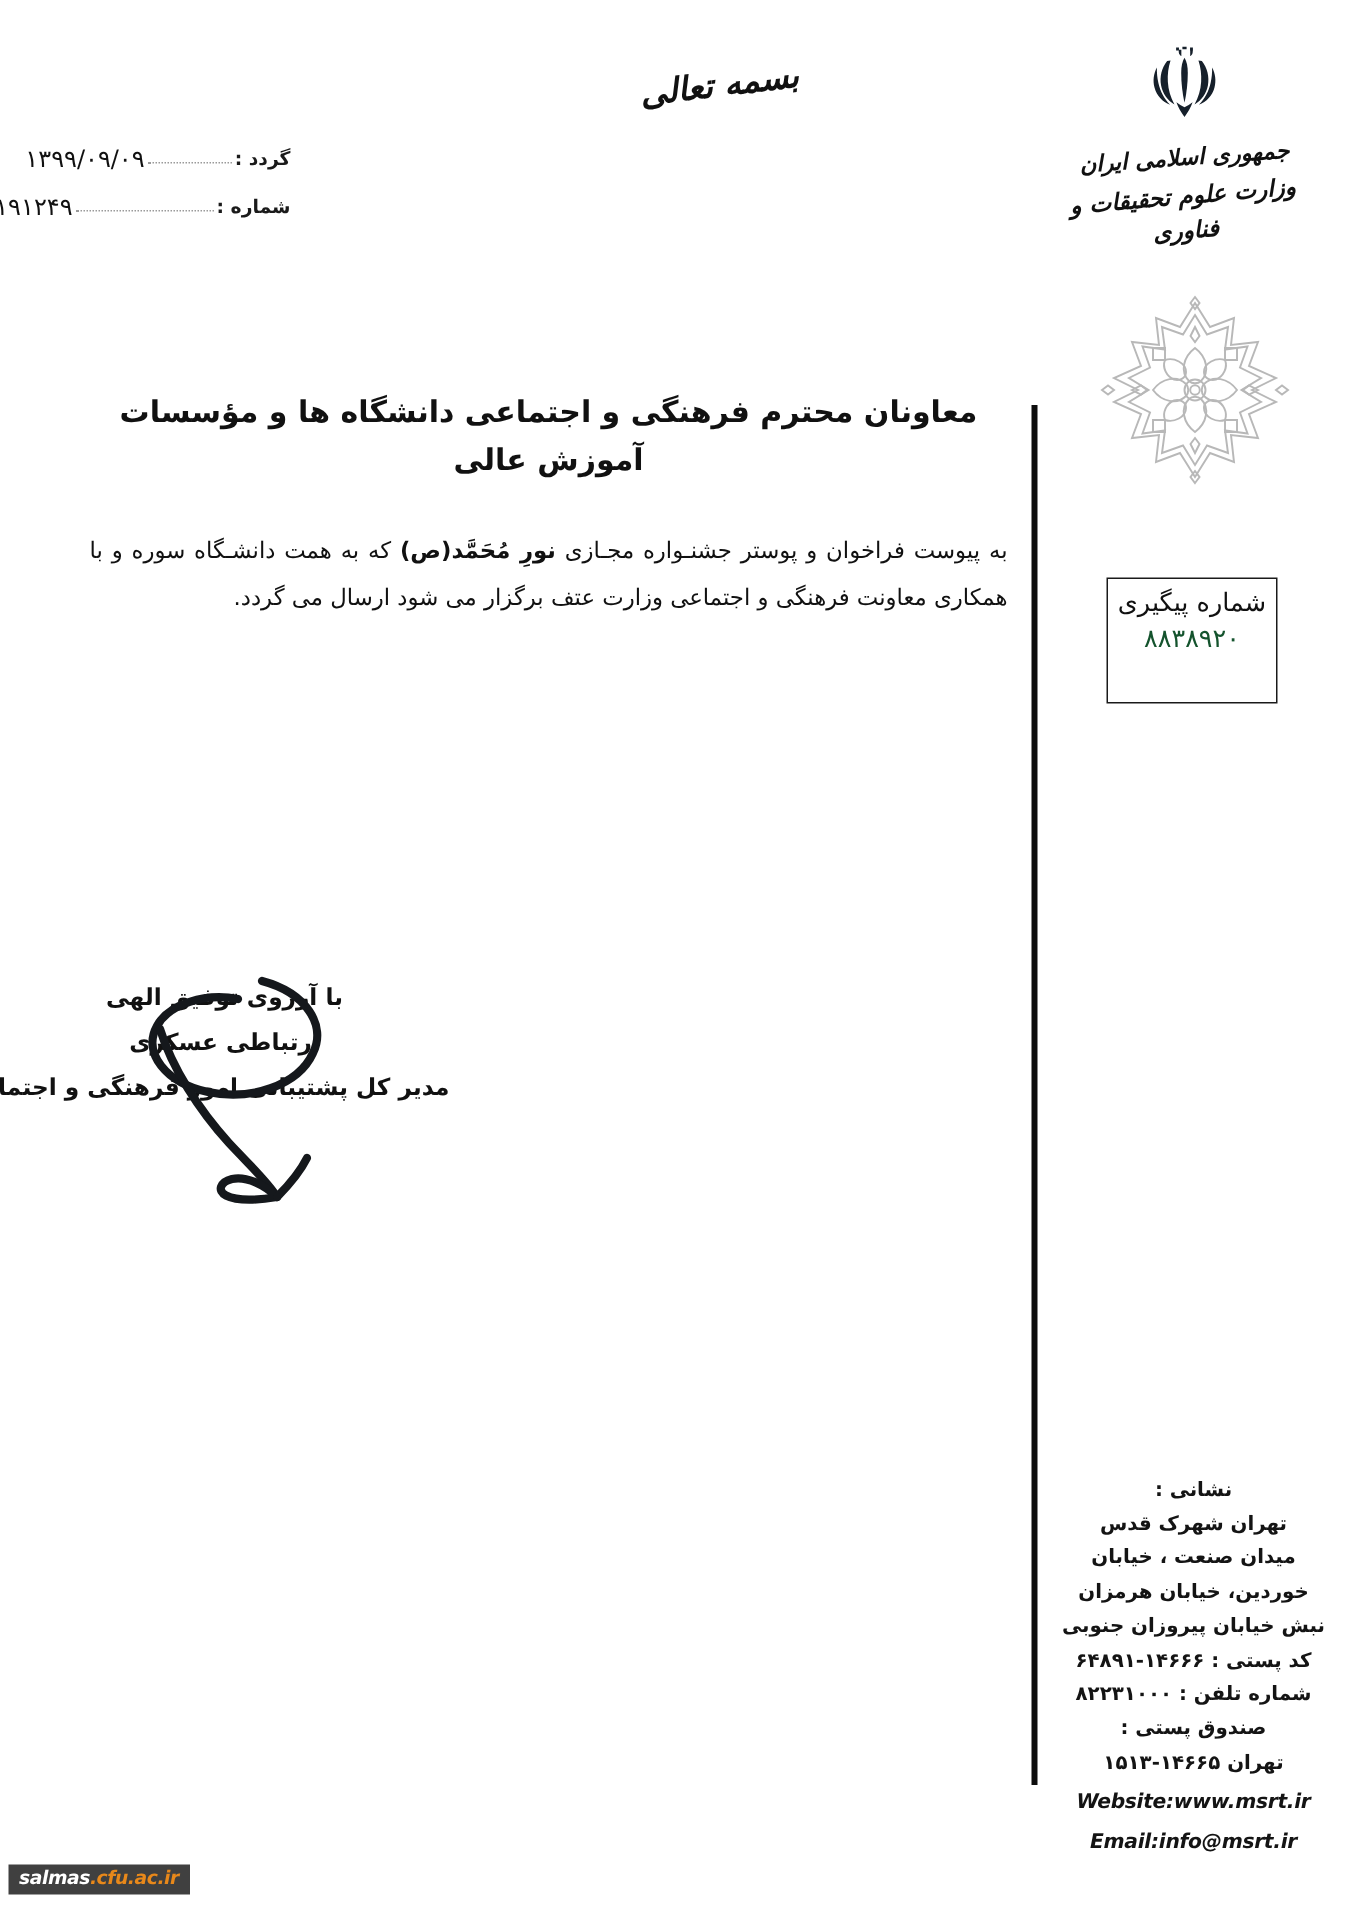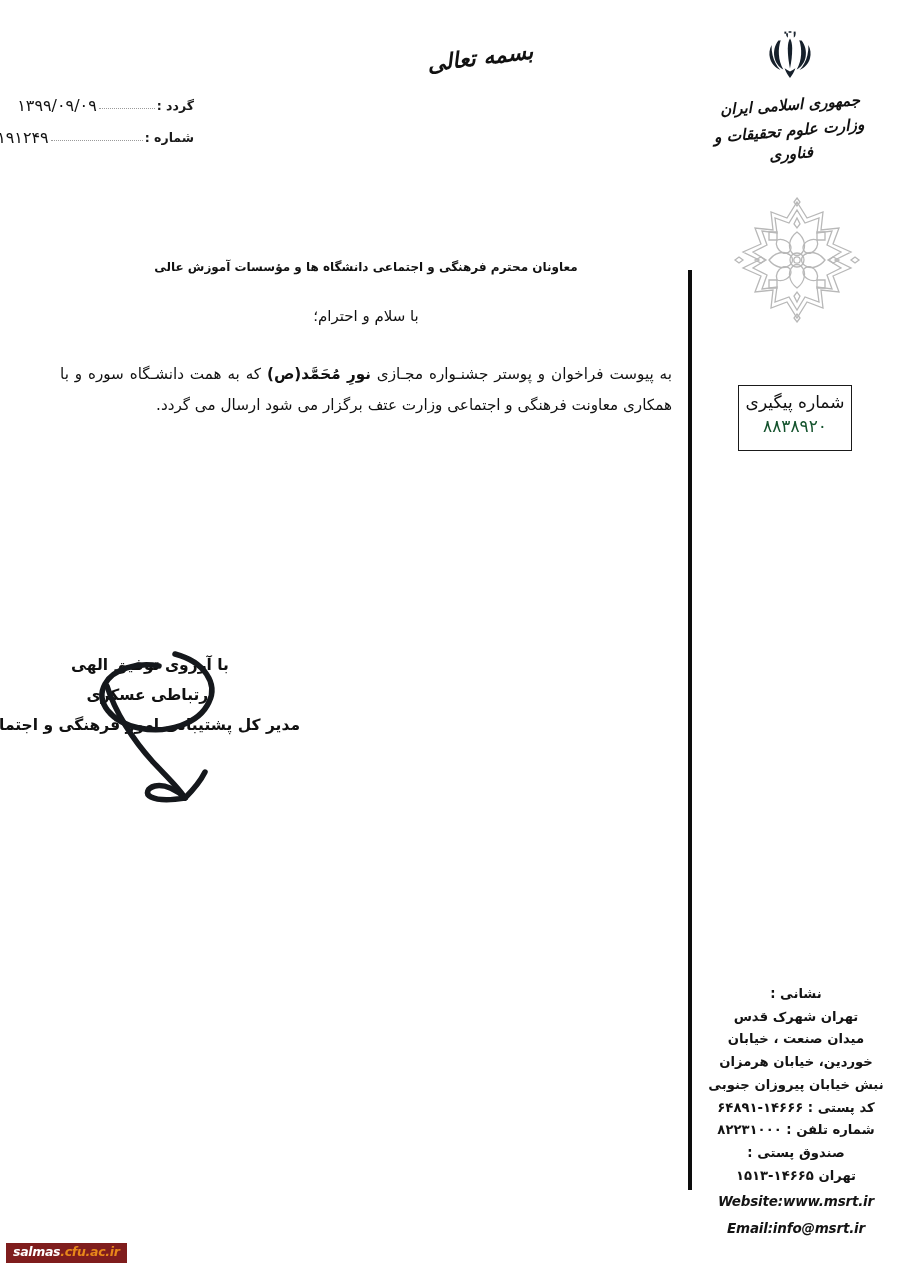--- a/index.html
+++ b/index.html
@@ -129,21 +129,21 @@
     height: 920px;
     background: #0d0d0d;
   }
 
   
   .tracking-box {
     position: absolute;
     top: 385px;
     left: 738px;
     width: 114px;
-    height: 66px;
+    height: 84px;
     border: 1.6px solid #1a1a1a;
     direction: rtl;
     text-align: center;
     box-sizing: border-box;
     padding-top: 5px;
   }
   .tracking-label {
     font-size: 17px;
     color: #111;
     line-height: 1.35;
@@ -159,21 +159,21 @@
   
   .body-wrap {
     position: absolute;
     top: 258px;
     left: 60px;
     width: 612px;
     direction: rtl;
     text-align: justify;
   }
   .salutation {
-    font-size: 12px;
+    font-size: 20px;
     font-weight: 700;
     color: #111;
     text-align: center;
     line-height: 1.6;
     margin-bottom: 30px;
   }
   .regards {
     font-size: 15px;
     color: #111;
     text-align: center;
@@ -244,21 +244,21 @@
     font-size: 13.5px;
     direction: ltr;
     margin-top: 3px;
   }
 
   
   .watermark {
     position: absolute;
     top: 1243px;
     left: 6px;
-    background: #7f1d1d;
+    background: #404040;
     padding: 3px 7px 4px 7px;
     direction: ltr;
     font-family: "DejaVu Sans", "Liberation Sans", sans-serif;
     font-size: 12.5px;
     font-style: italic;
     font-weight: 700;
     letter-spacing: -0.3px;
     line-height: 1;
   }
   .wm-a { color: #ffffff; }
@@ -335,21 +335,20 @@
 
   <div class="vrule"></div>
 
   <div class="tracking-box">
     <div class="tracking-label">شماره پیگیری</div>
     <div class="tracking-value">۸۸۳۸۹۲۰</div>
   </div>
 
   <div class="body-wrap">
     <div class="salutation">معاونان محترم فرهنگی و اجتماعی دانشگاه ها و مؤسسات آموزش عالی</div>
-    <div class="regards">با سلام و احترام؛</div>
     <p class="para"><span>به پیوست فراخوان و پوستر جشنـواره مجـازی </span><b>نورِ مُحَمَّد(ص)</b><span> که به همت دانشـگاه سوره و با همکاری معاونت فرهنگی و اجتماعی وزارت عتف برگزار می شود ارسال می گردد.</span></p>
   </div>
 
   <div class="signature">
     <div class="sig-line">با آرزوی توفیق الهی</div>
     <div class="sig-line">ارتباطی عسکری</div>
     <div class="sig-line wide">مدیر کل پشتیبانی امور فرهنگی و اجتماعی</div>
     <svg class="sig-mark" viewBox="0 0 190 180" aria-hidden="true">
       <g fill="none" stroke="#15181c" stroke-width="5.5" stroke-linecap="round" stroke-linejoin="round">
         <path d="M120 14 C150 22 163 44 154 62 C144 84 112 94 84 88 C56 82 40 62 50 44 C58 29 82 22 104 26"></path>

